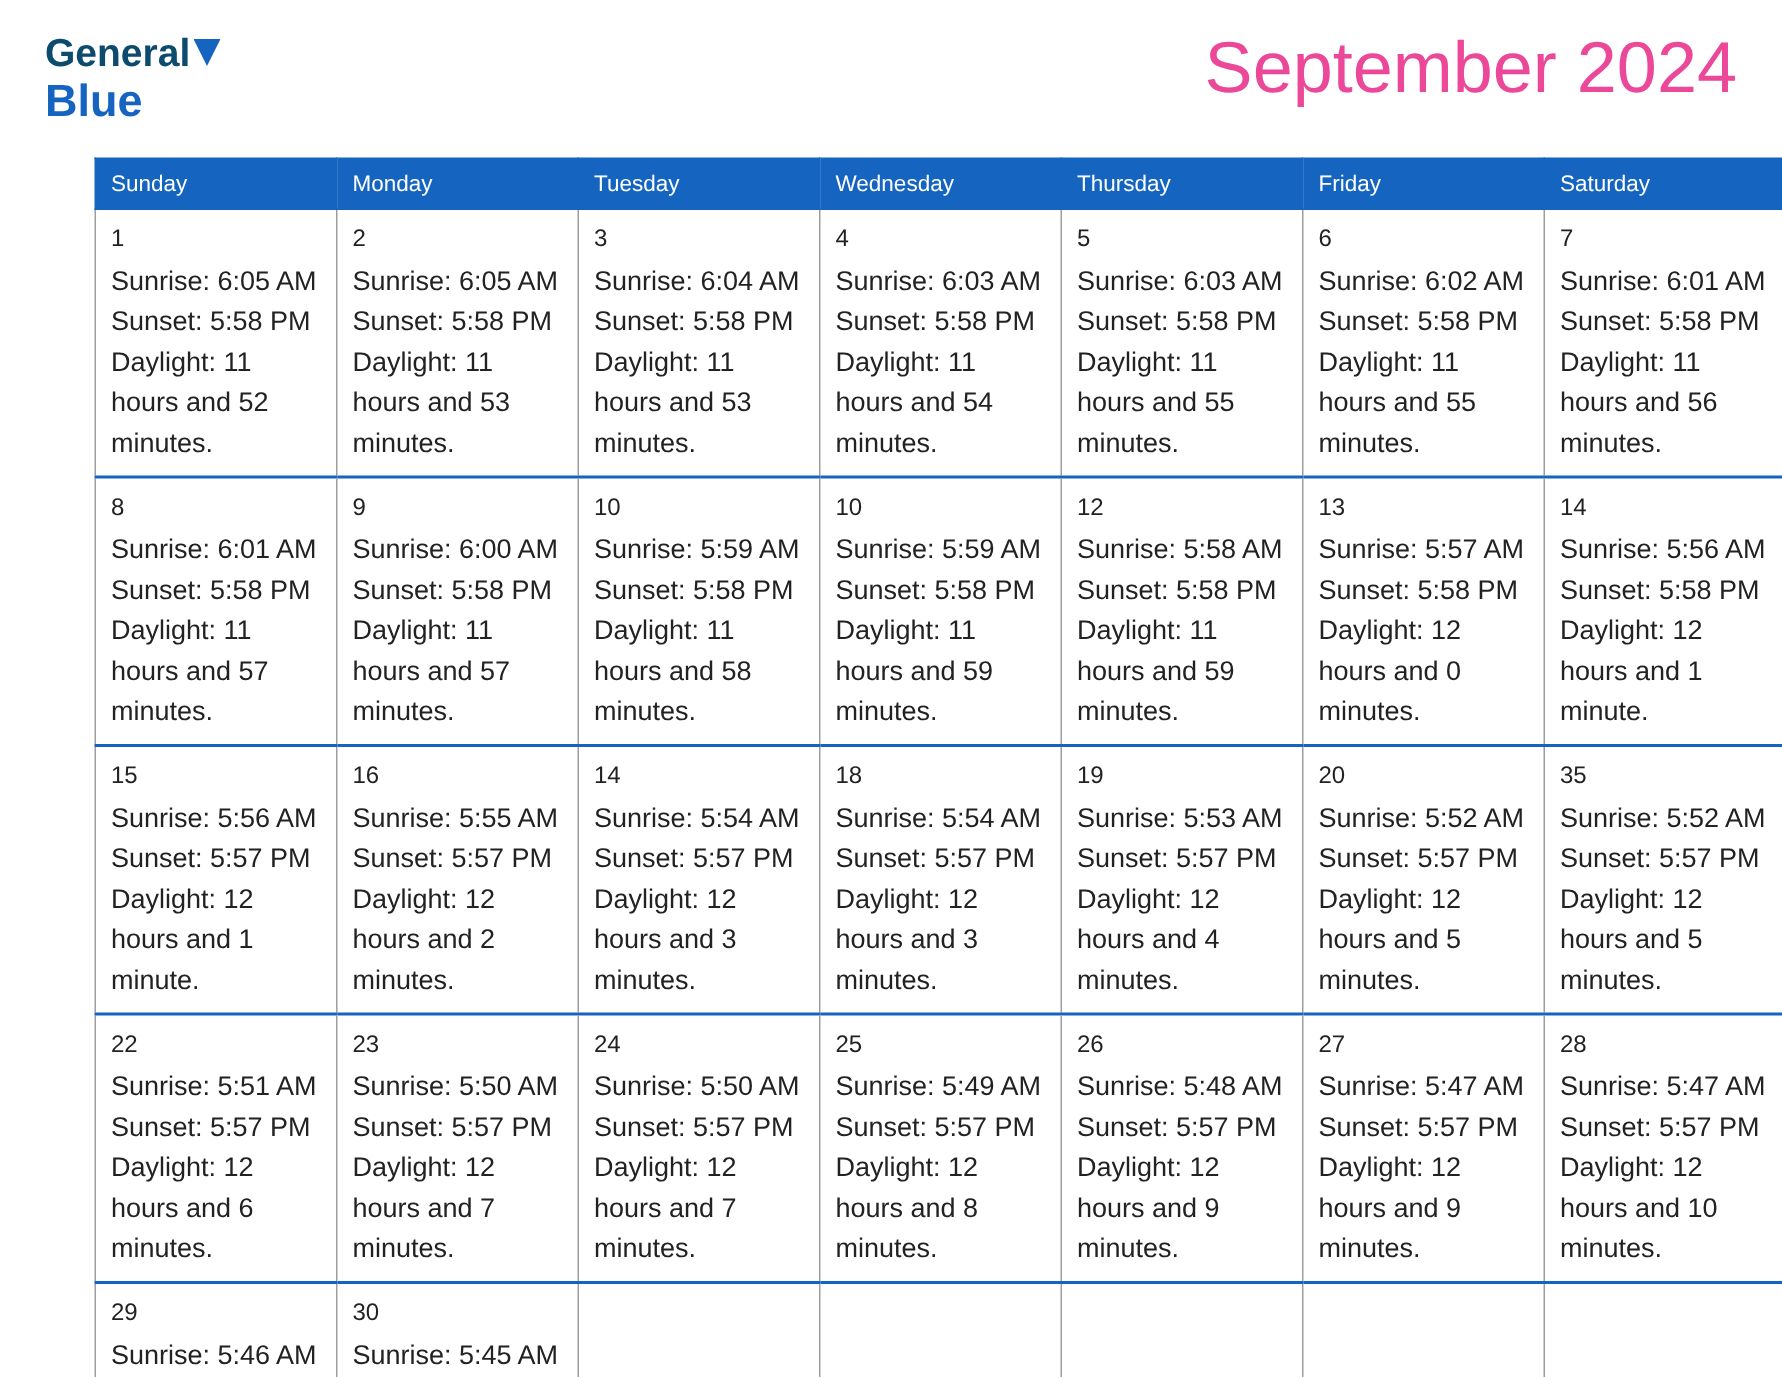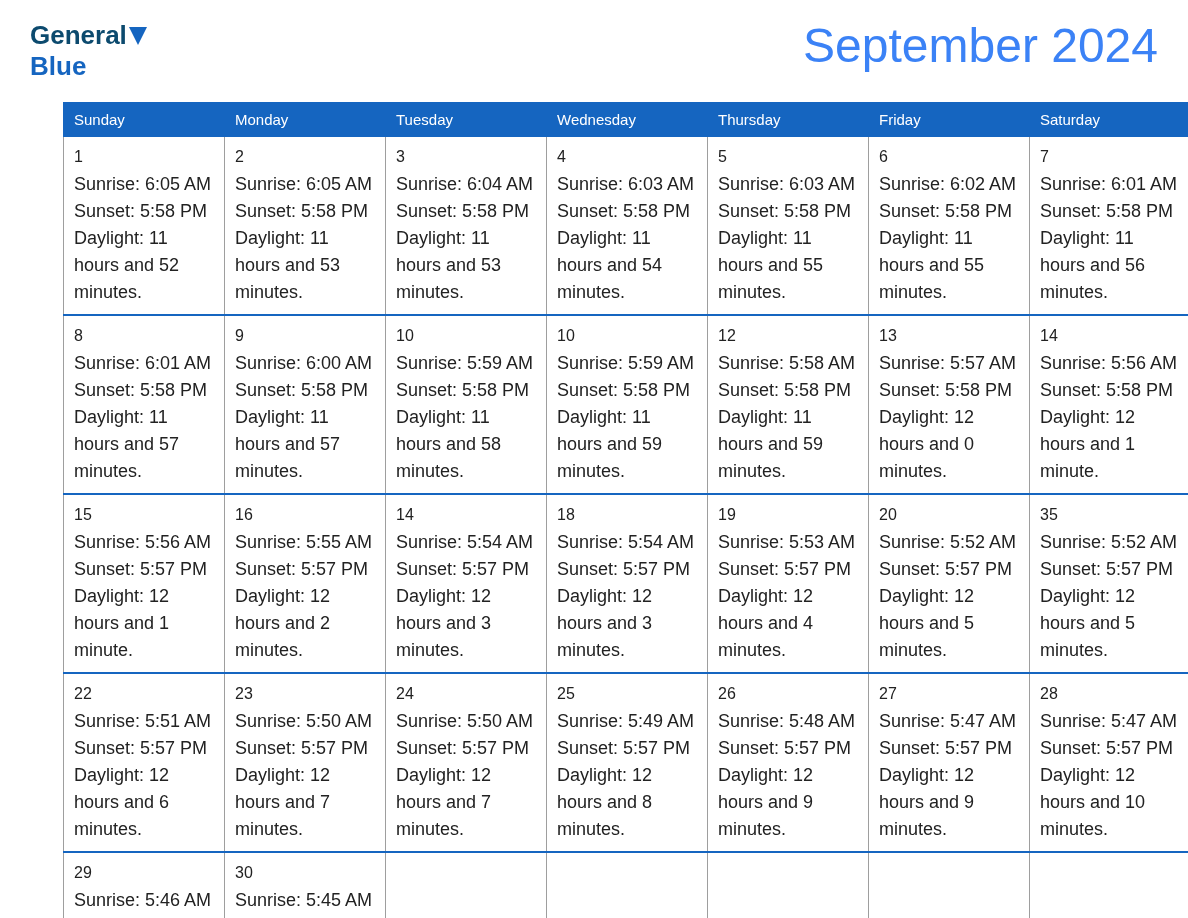--- a/index.html
+++ b/index.html
@@ -14,39 +14,39 @@
       justify-content: space-between;
       align-items: flex-start;
       margin-bottom: 20px;
     }
     .logo-text-general {
       font-size: 26px;
       font-weight: bold;
       color: #0c4a6e;
     }
     .logo-text-blue {
-      font-size: 26px;
+      font-size: 30px;
       font-weight: bold;
       color: #1565c0;
     }
     .logo-wrapper {
       display: flex;
       flex-direction: column;
     }
     .logo-row1 {
       display: flex;
       align-items: center;
     }
     .title-block {
       text-align: right;
     }
     .month-year {
       font-size: 48px;
       font-weight: normal;
-      color: #3b82f6;
+      color: #ec4899;
       line-height: 1.1;
     }
     .location {
       font-size: 20px;
       color: #444;
       margin-top: 4px;
     }
     .calendar-table {
       width: 100%;
       border-collapse: collapse;

